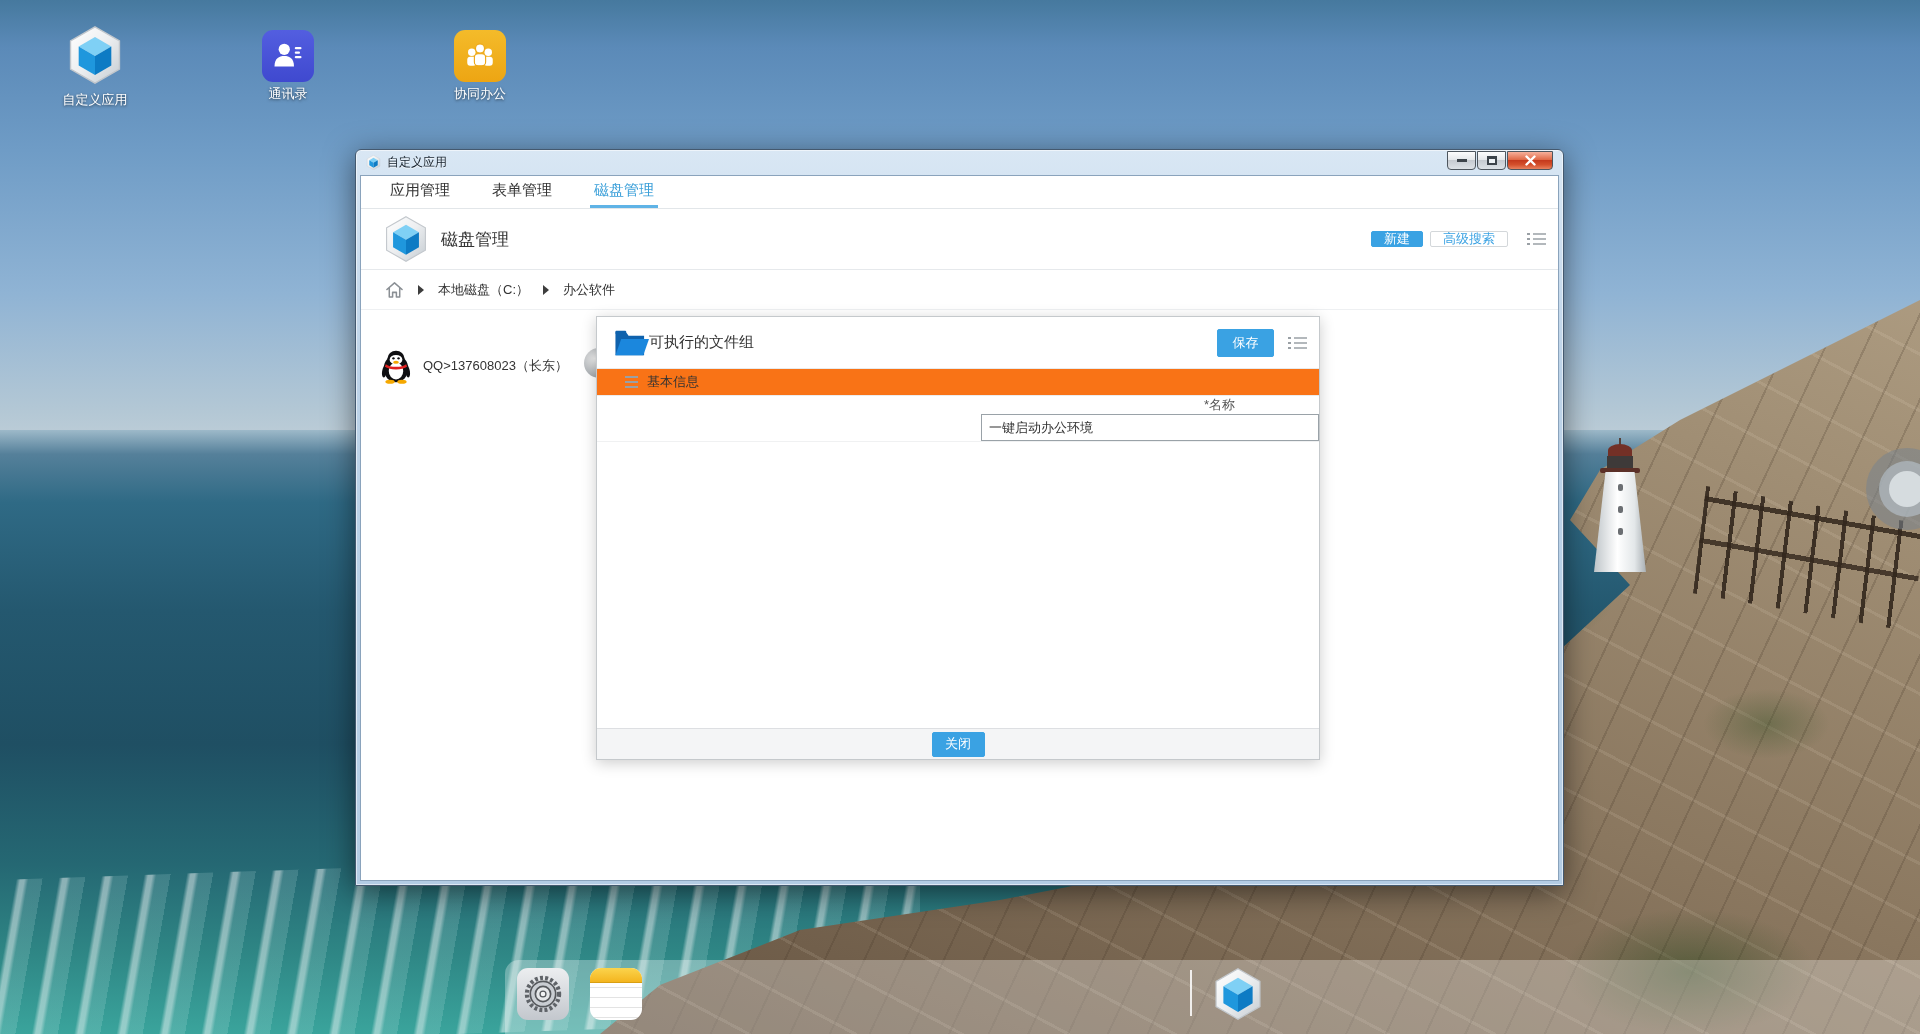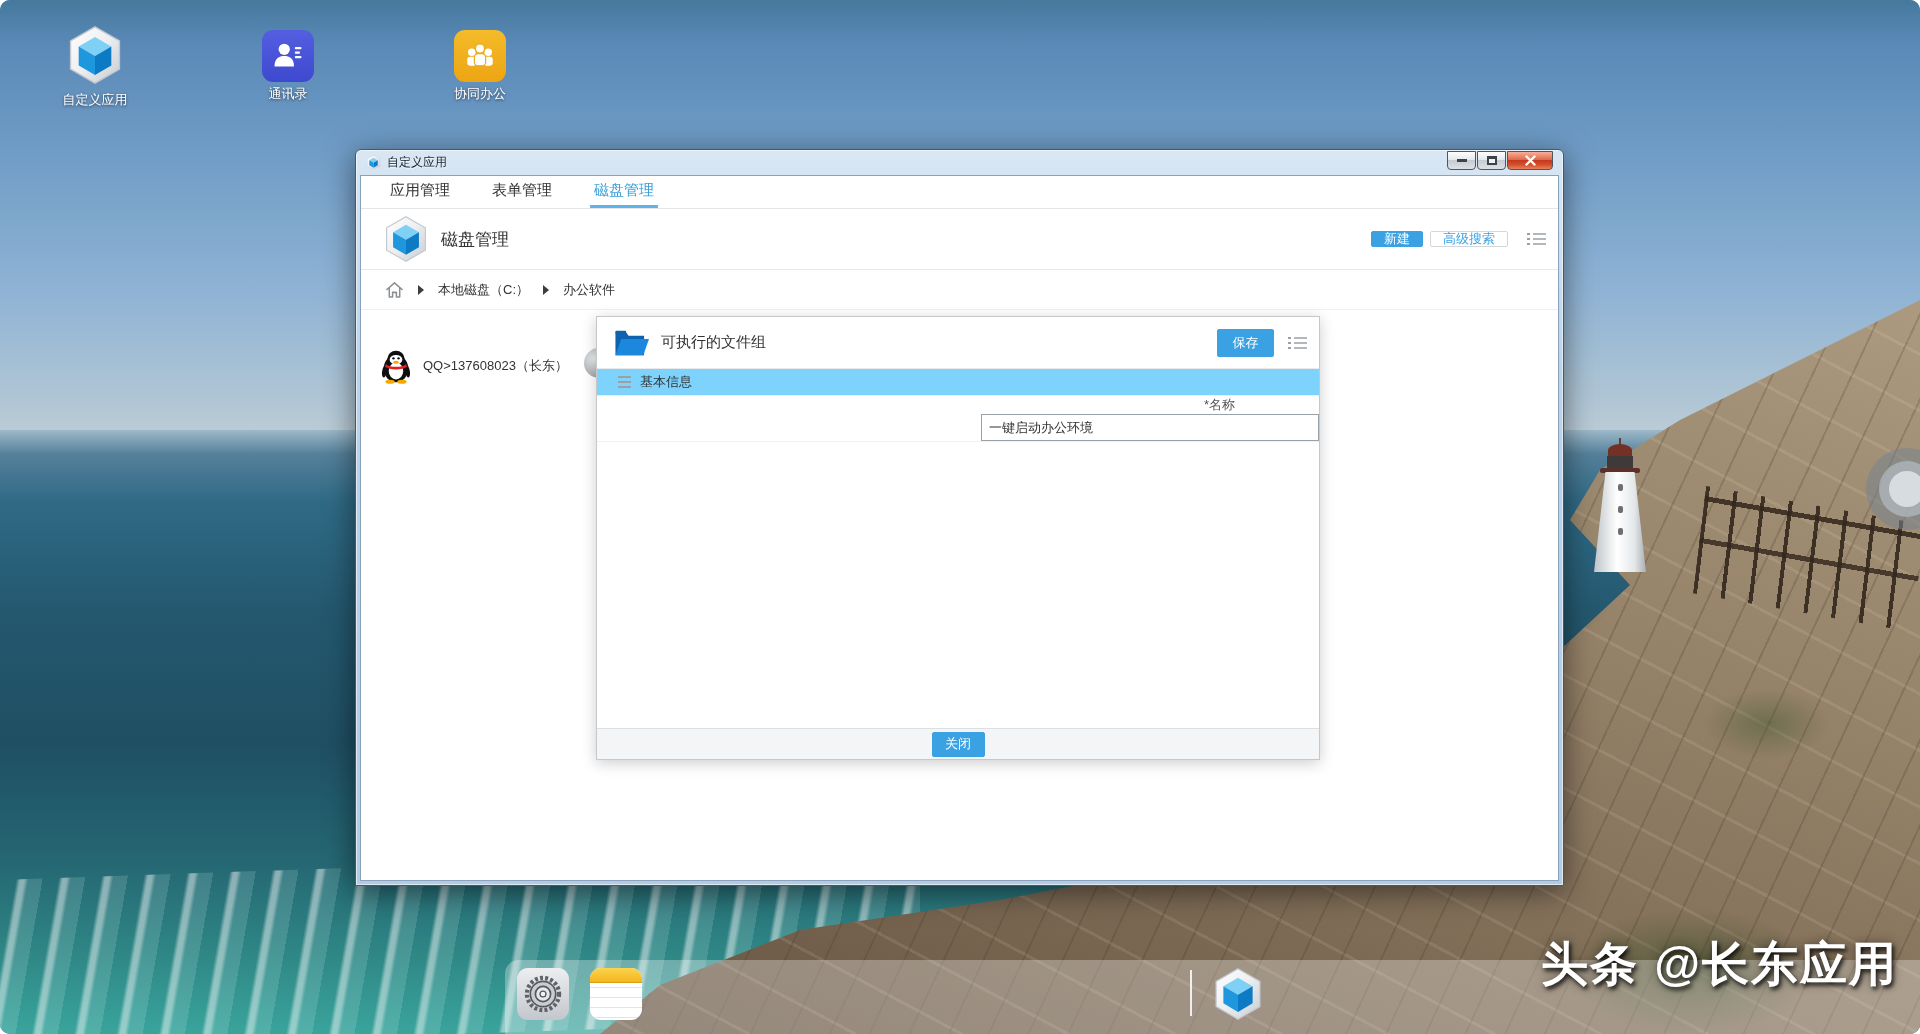--- a/index.html
+++ b/index.html
@@ -1,17 +1,17 @@
 <!DOCTYPE html>
 <html><head>
 <meta charset="utf-8">
 <style>
   * { margin:0; padding:0; box-sizing:border-box; }
   html,body { width:1920px; height:1034px; overflow:hidden; font-family:"Liberation Sans","DejaVu Sans",sans-serif; }
-  .stage { position:relative; width:1920px; height:1034px; overflow:hidden; background:#4a7cae;border-radius:10px; }
+  .stage { position:relative; width:1920px; height:1034px; overflow:hidden; background:#4a7cae; }
 
   
   .sky { position:absolute; left:0; top:0; width:100%; height:470px;
     background:linear-gradient(180deg,#46799e 0%,#5b8ab8 10%,#6f9cc6 32%,#8fb3d4 62%,#b4c8d5 88%,#c8d3da 100%); }
   .sea { position:absolute; left:0; top:430px; right:0; bottom:0;
     background:linear-gradient(180deg,#9db9c9 0%,#55809a 4%,#2f6a85 12%,#24586f 30%,#1f4f63 52%,#256873 72%,#2e8584 86%,#3aa49c 100%); }
   .foam { position:absolute; left:0; bottom:0; width:920px; height:170px; opacity:.85; transform:skewY(-2deg);
     background:repeating-linear-gradient(100deg, rgba(255,255,255,0) 0 16px, rgba(255,255,255,.55) 20px 24px, rgba(215,245,243,.18) 28px 42px); }
   .rocks { position:absolute; inset:0;
     clip-path:polygon(1920px 300px,1680px 420px,1600px 470px,1570px 520px,1630px 585px,1560px 650px,1480px 730px,1340px 800px,1180px 865px,1000px 900px,800px 930px,660px 985px,600px 1034px,1920px 1034px);
@@ -78,24 +78,24 @@
   .qq-item { position:absolute; left:18px; top:38px; display:flex; align-items:center; gap:10px; cursor:pointer; }
   .qq-label { font-size:13px; color:#333; }
 
   .peek-circle { position:absolute; left:584px; top:348px; width:30px; height:30px; border-radius:50%; z-index:40;
     background:radial-gradient(circle at 35% 35%, #ececec, #a7acb0 65%, #7e8387); }
 
   
   .dialog { position:absolute; left:596px; top:316px; width:724px; height:444px; z-index:50; background:#fff;
     border:1px solid #c5c9cc; box-shadow:0 3px 14px rgba(0,0,0,.2); display:flex; flex-direction:column; }
   .dlg-header { height:52px; display:flex; align-items:center; padding:0 12px 0 16px; border-bottom:1px solid #e8eaec; }
-  .dlg-title { margin-left:12px; font-size:15px; color:#333; }
+  .dlg-title { font-size:15px; color:#333; }
   .dlg-right { margin-left:auto; display:flex; align-items:center; gap:14px; }
   .save-btn { width:57px; height:28px; }
-  .dlg-section { height:27px; display:flex; align-items:center; gap:9px; padding-left:21px; background:#7dd3fc; border-bottom:1px solid #ececec; }
+  .dlg-section { height:27px; display:flex; align-items:center; gap:9px; padding-left:28px; background:#f97316; border-bottom:1px solid #ececec; }
   .dlg-section-title { font-size:13px; color:#333; }
   .burger { width:13px; display:flex; flex-direction:column; gap:3px; }
   .burger i { display:block; height:2px; background:#9aa0a5; }
   .field-row { height:46px; display:flex; align-items:flex-end; border-bottom:1px solid #f0f1f2;flex-direction:column; }
   .field-label { width:147px; padding-left:32px; font-size:13px; color:#555; }
   .field-input { width:338px; height:34px; border:1px solid #9aa2a8; font-size:13px; color:#333; padding:0 7px; outline:none; font-family:inherit; }
   .dlg-spacer { flex:1; }
   .dlg-footer { height:31px; background:#f4f5f6; border-top:1px solid #dddfe2; display:flex; align-items:center; justify-content:center; }
   .close-btn { width:53px; height:25px; }
 
@@ -354,15 +354,14 @@
         </svg>
     </div>
   </div>
 
   <div class="assist">
     <div class="mid">
         <div class="core"></div>
       </div>
   </div>
 
-  <div class="watermark">头条 @长东应用</div>
 
 </div>
 
 </body></html>

